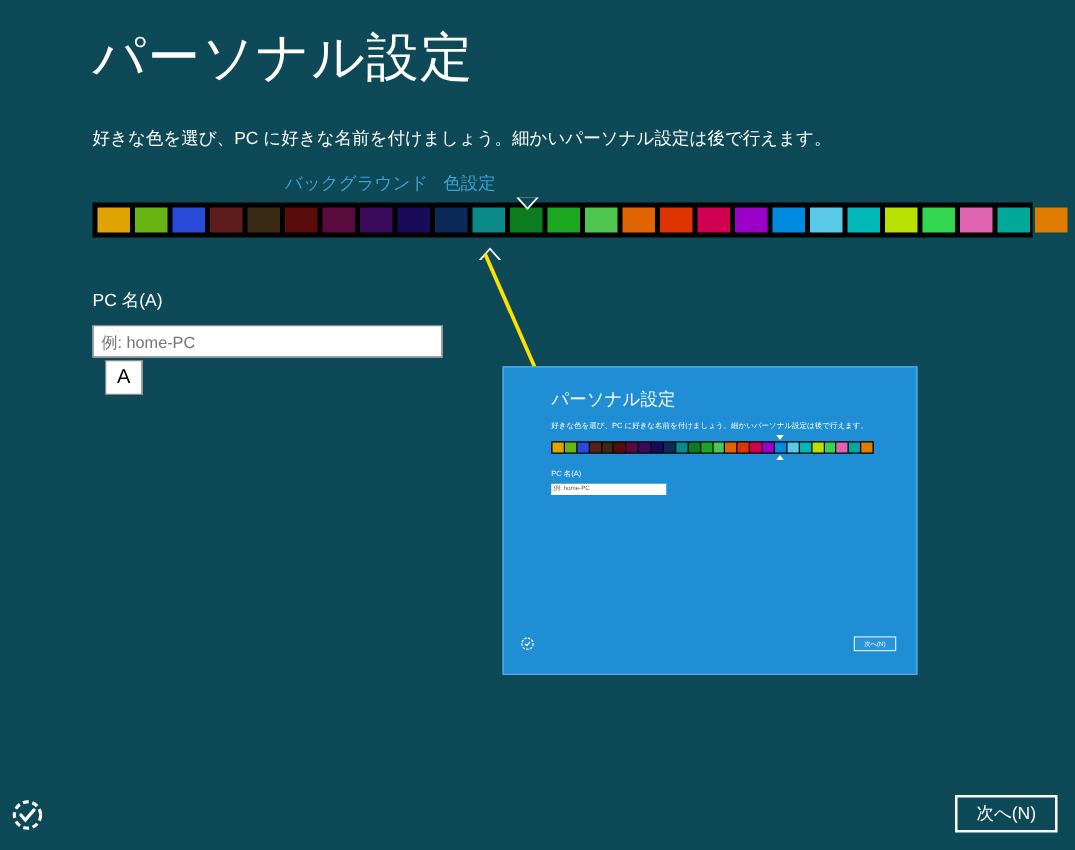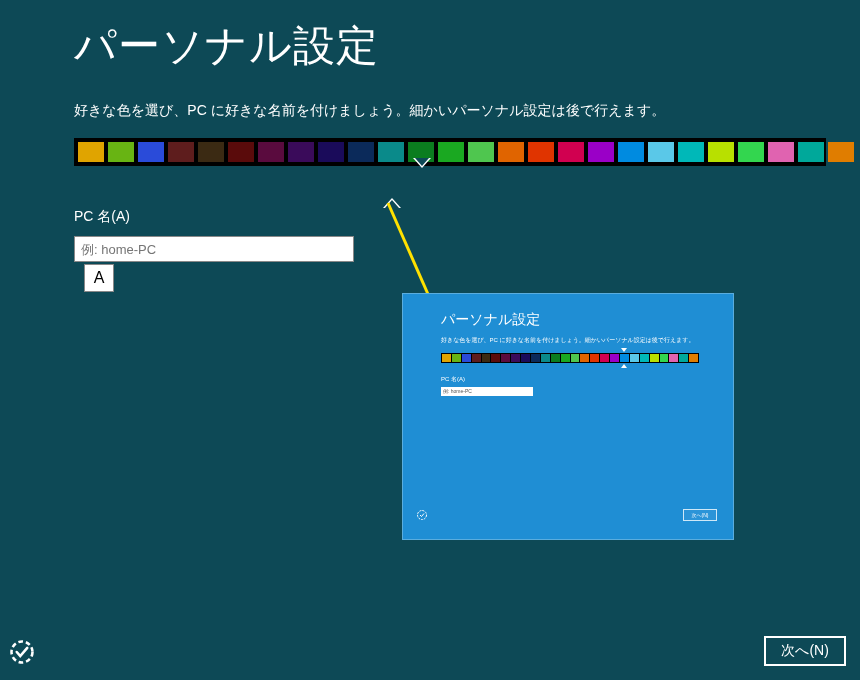--- a/index.html
+++ b/index.html
@@ -226,20 +226,24 @@
       font-family: inherit;
     }
   </style>
 </head>
 <body>
 
 <h1 class="page-title">パーソナル設定</h1>
 <p class="instructions">好きな色を選び、PC に好きな名前を付けましょう。細かいパーソナル設定は後で行えます。</p>
 
 <div class="color-section">
+  <div class="color-labels">
+    <span>バックグラウンド</span>
+    <span>色設定</span>
+  </div>
   <div class="pointer-top"></div>
   <div class="color-strip" id="color-strip">
       <div class="swatch" style="background: rgb(224, 164, 0);"></div>
       <div class="swatch" style="background: rgb(104, 180, 19);"></div>
       <div class="swatch" style="background: rgb(42, 75, 217);"></div>
       <div class="swatch" style="background: rgb(94, 29, 29);"></div>
       <div class="swatch" style="background: rgb(59, 42, 19);"></div>
       <div class="swatch" style="background: rgb(90, 11, 11);"></div>
       <div class="swatch" style="background: rgb(90, 11, 62);"></div>
       <div class="swatch" style="background: rgb(58, 11, 90);"></div>

